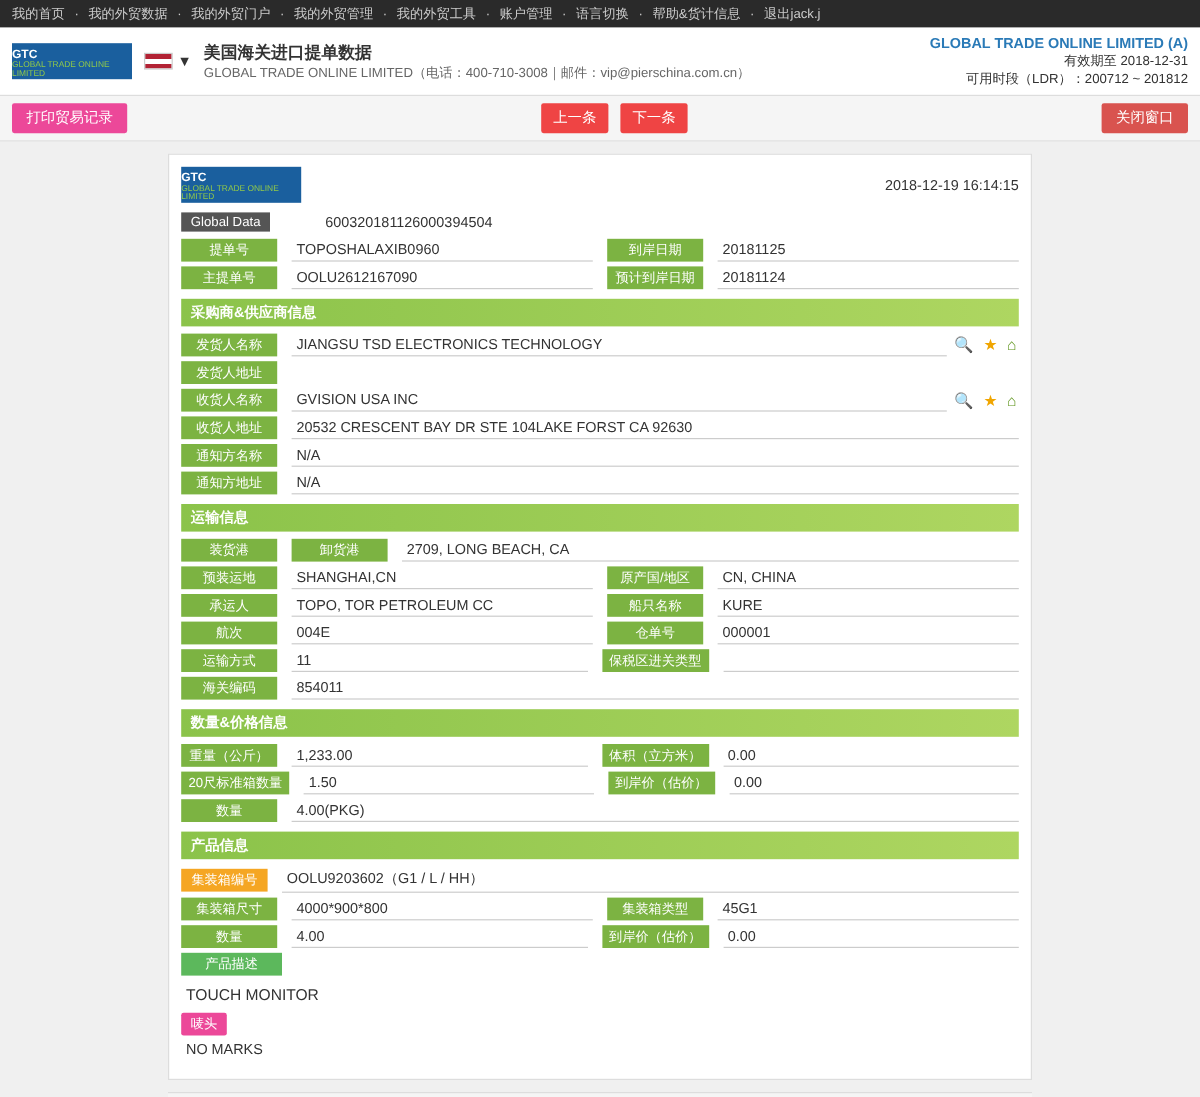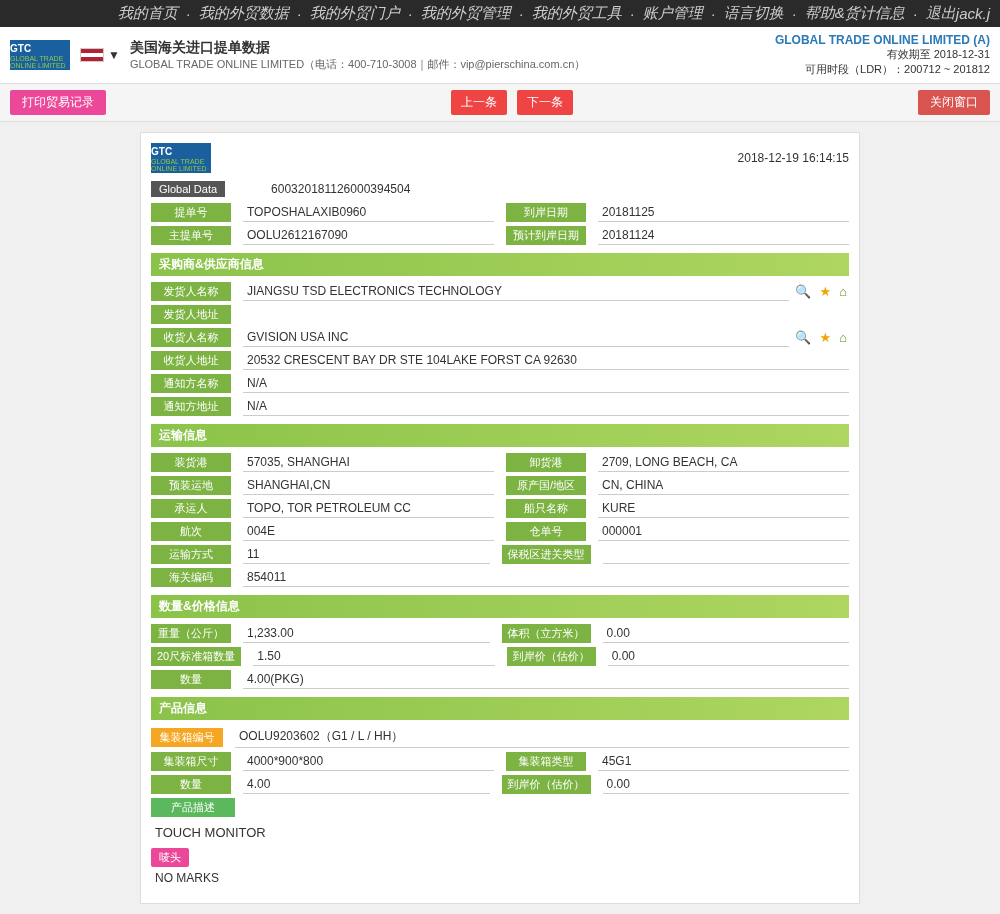--- a/index.html
+++ b/index.html
@@ -5,23 +5,22 @@
     * { box-sizing: border-box; margin: 0; padding: 0; }
     body { font-family: Arial, sans-serif; font-size: 12px; background: #f0f0f0; color: #333; }
     
     
     .top-nav {
       background: #2a2a2a;
       color: #ccc;
       padding: 4px 10px;
       display: flex;
       align-items: center;
-      justify-content: flex-end;
-      font-size: 15px;
-      font-style: italic;
+      justify-content: flex-start;
+      font-size: 11px;
     }
     .top-nav-left { display: flex; gap: 8px; align-items: center; }
     .top-nav-left a { color: #ccc; text-decoration: none; cursor: pointer; }
     .top-nav-right { color: #ccc; }
 
     
     .header {
       background: #fff;
       padding: 6px 10px;
       display: flex;
@@ -93,21 +92,21 @@
       margin: 0 auto 10px auto;
     }
 
     .record-header {
       display: flex;
       justify-content: space-between;
       align-items: center;
       margin-bottom: 8px;
     }
     .record-logo { display: flex; align-items: center; gap: 4px; }
-    .record-logo-img { width: 60px; height: 30px; background: #1a5f9e; display: flex; align-items: center; justify-content: center; }
+    .record-logo-img { width: 100px; height: 30px; background: #1a5f9e; display: flex; align-items: center; justify-content: center; }
     .record-logo-text { color: #fff; font-weight: bold; font-size: 10px; }
     .record-logo-sub { color: #90c84a; font-size: 7px; display: block; }
     .record-datetime { font-size: 12px; color: #333; }
 
     
     .field-row {
       display: flex;
       align-items: center;
       margin-bottom: 4px;
       gap: 12px;
@@ -350,21 +349,20 @@
 
       <div class="field-row">
         <span class="field-label">通知方地址</span>
         <span class="field-value">N/A</span>
       </div>
 
       <div class="section-header">运输信息</div>
 
       <div class="field-row">
         <span class="field-label">装货港</span>
-        <span class="field-value">57035, SHANGHAI</span>
         <span class="field-label">卸货港</span>
         <span class="field-value">2709, LONG BEACH, CA</span>
       </div>
 
       <div class="field-row">
         <span class="field-label">预装运地</span>
         <span class="field-value">SHANGHAI,CN</span>
         <span class="field-label">原产国/地区</span>
         <span class="field-value">CN, CHINA</span>
       </div>

